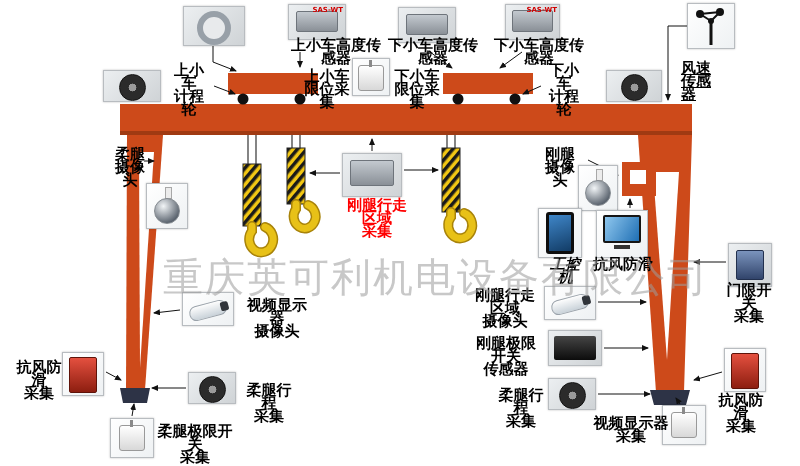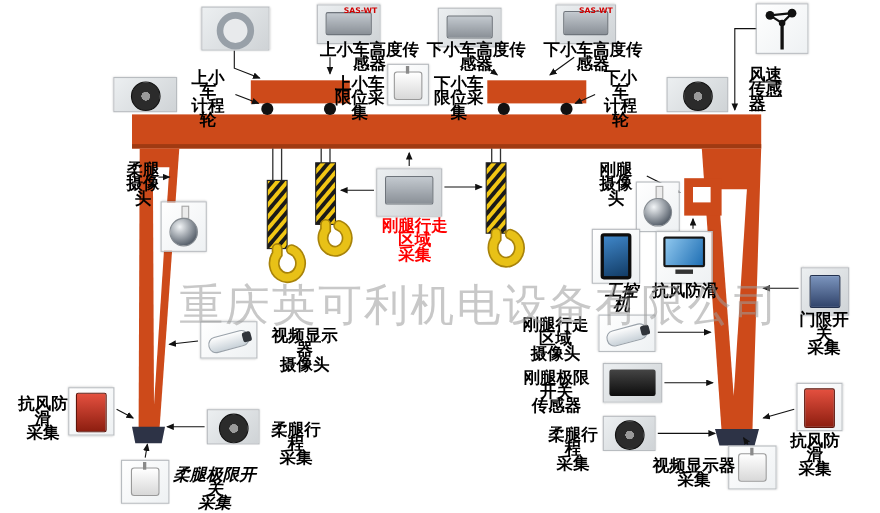--- a/index.html
+++ b/index.html
@@ -261,21 +261,21 @@
   <div class="lbl" style="left:468px;top:289px;width:74px;">刚腿行走区域
 摄像头</div>
   <div class="lbl" style="left:474px;top:337px;width:64px;">刚腿极限开关
 传感器</div>
   <div class="lbl" style="left:14px;top:361px;width:50px;">抗风防滑
 采集</div>
   <div class="lbl" style="left:244px;top:384px;width:50px;">柔腿行程
 采集</div>
   <div class="lbl" style="left:496px;top:389px;width:50px;">柔腿行程
 采集</div>
-  <div class="lbl" style="left:156px;top:425px;width:78px;font-style:italic;">柔腿极限开关
+  <div class="lbl" style="left:156px;top:425px;width:78px;">柔腿极限开关
 采集</div>
   <div class="lbl" style="left:592px;top:417px;width:78px;">视频显示器
 采集</div>
   <div class="lbl" style="left:716px;top:394px;width:50px;">抗风防滑
 采集</div>
 
   <div id="watermark">重庆英可利机电设备有限公司</div>
 
 </div>
 

